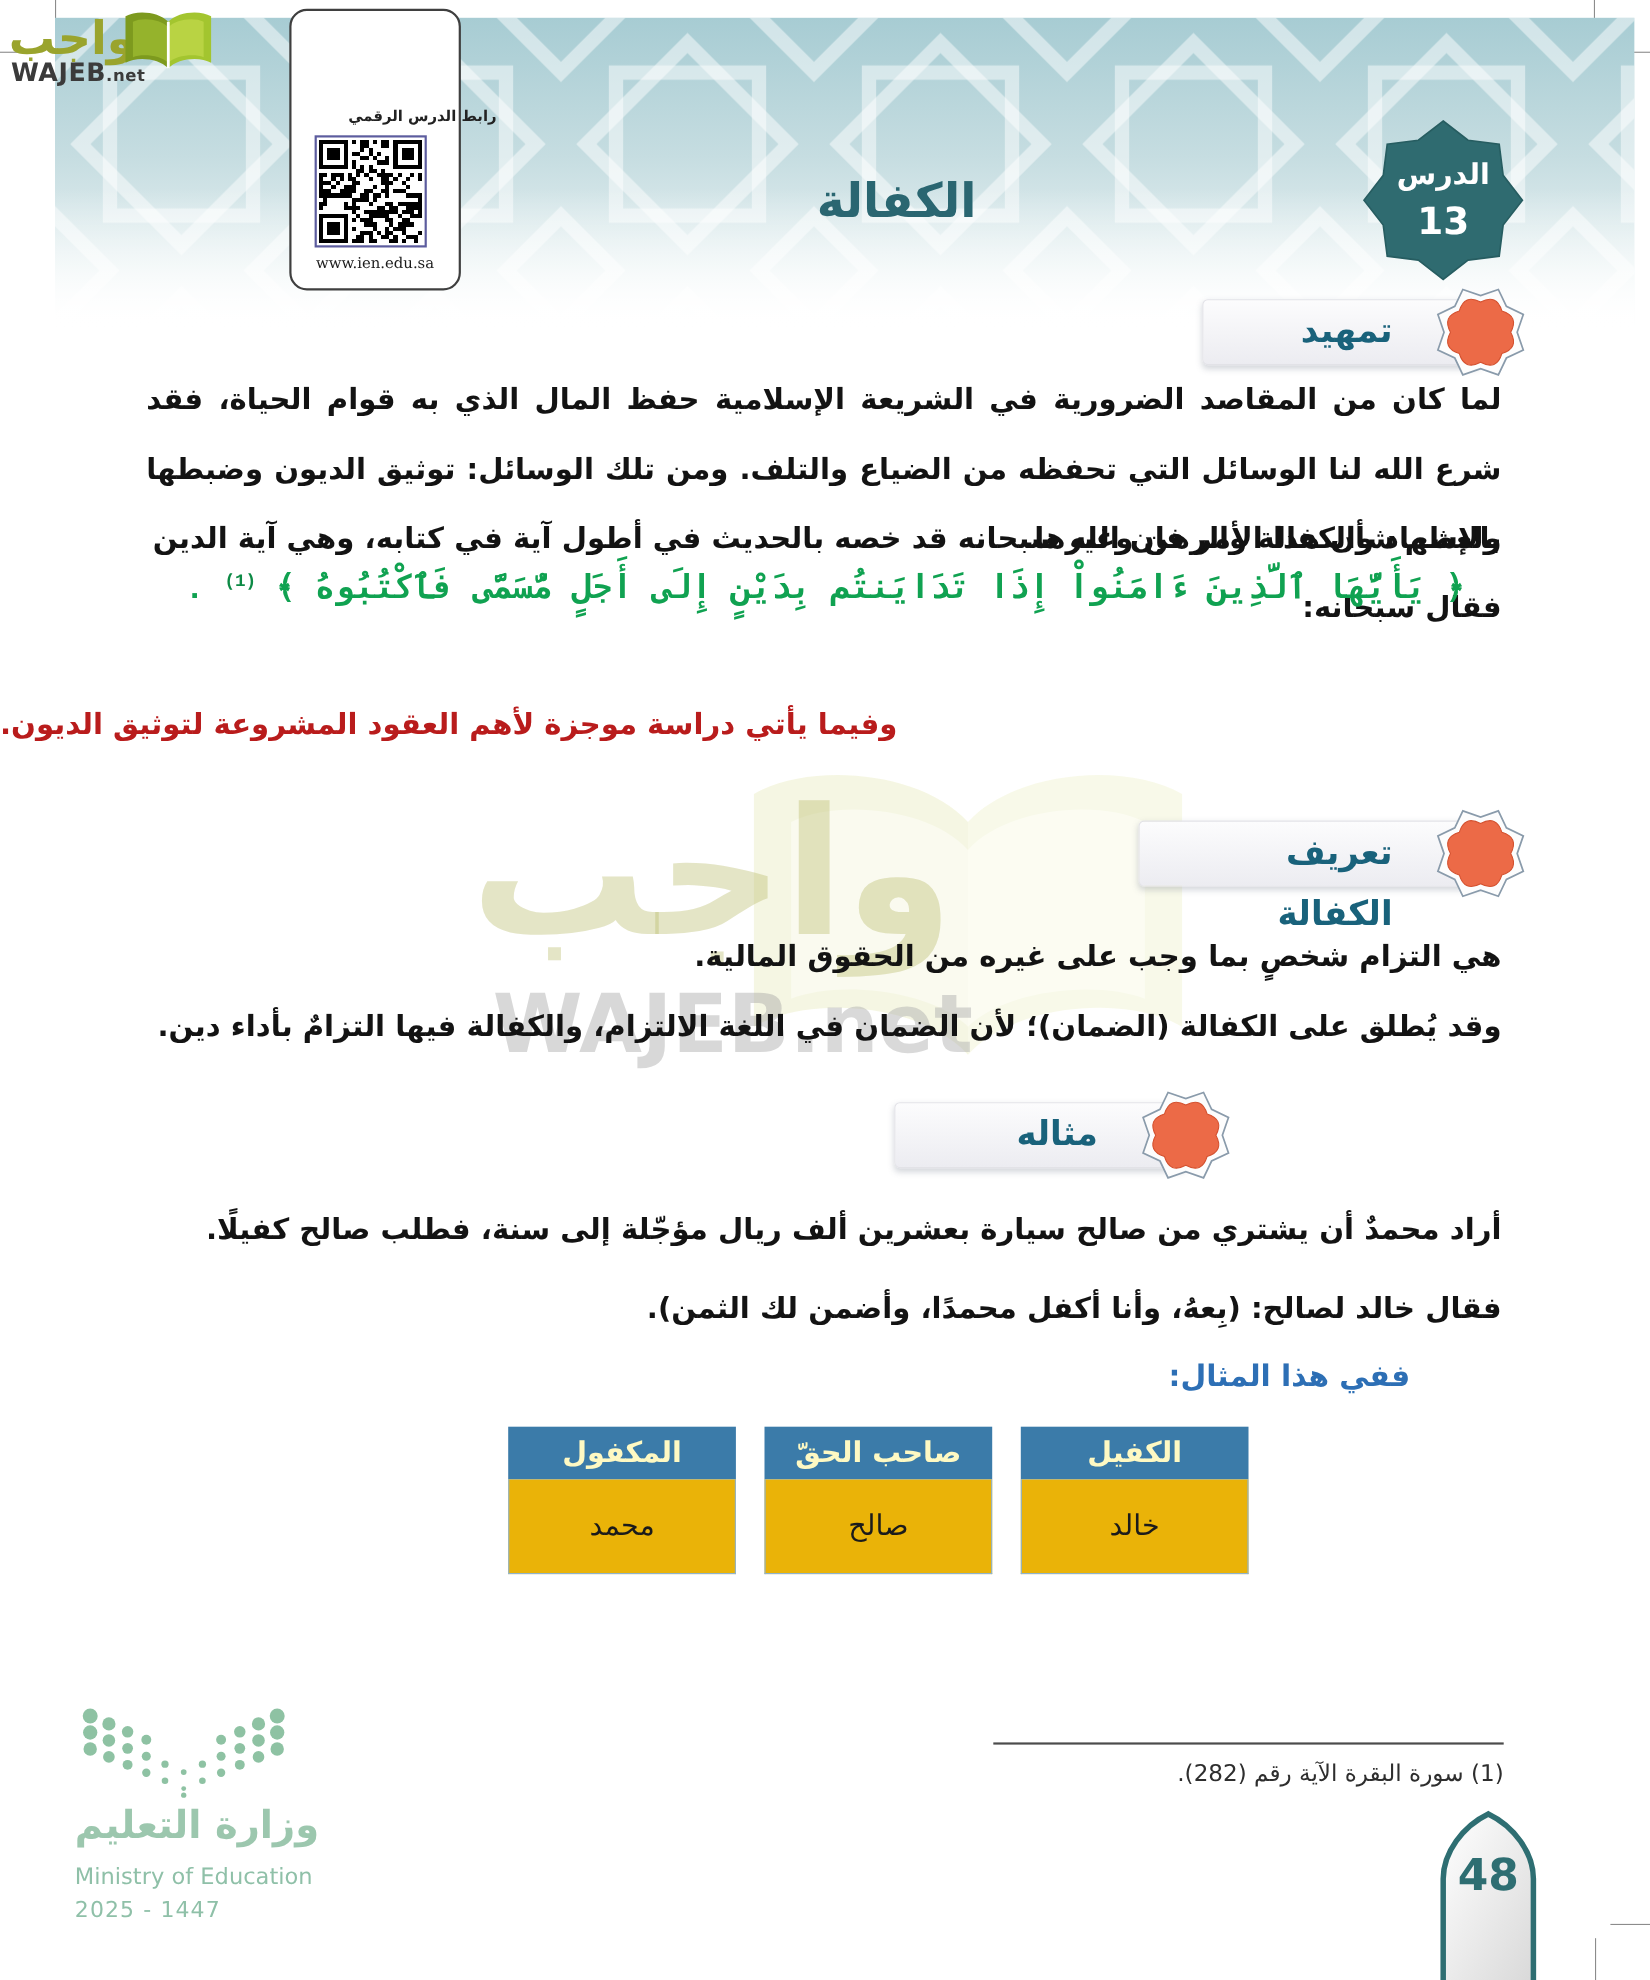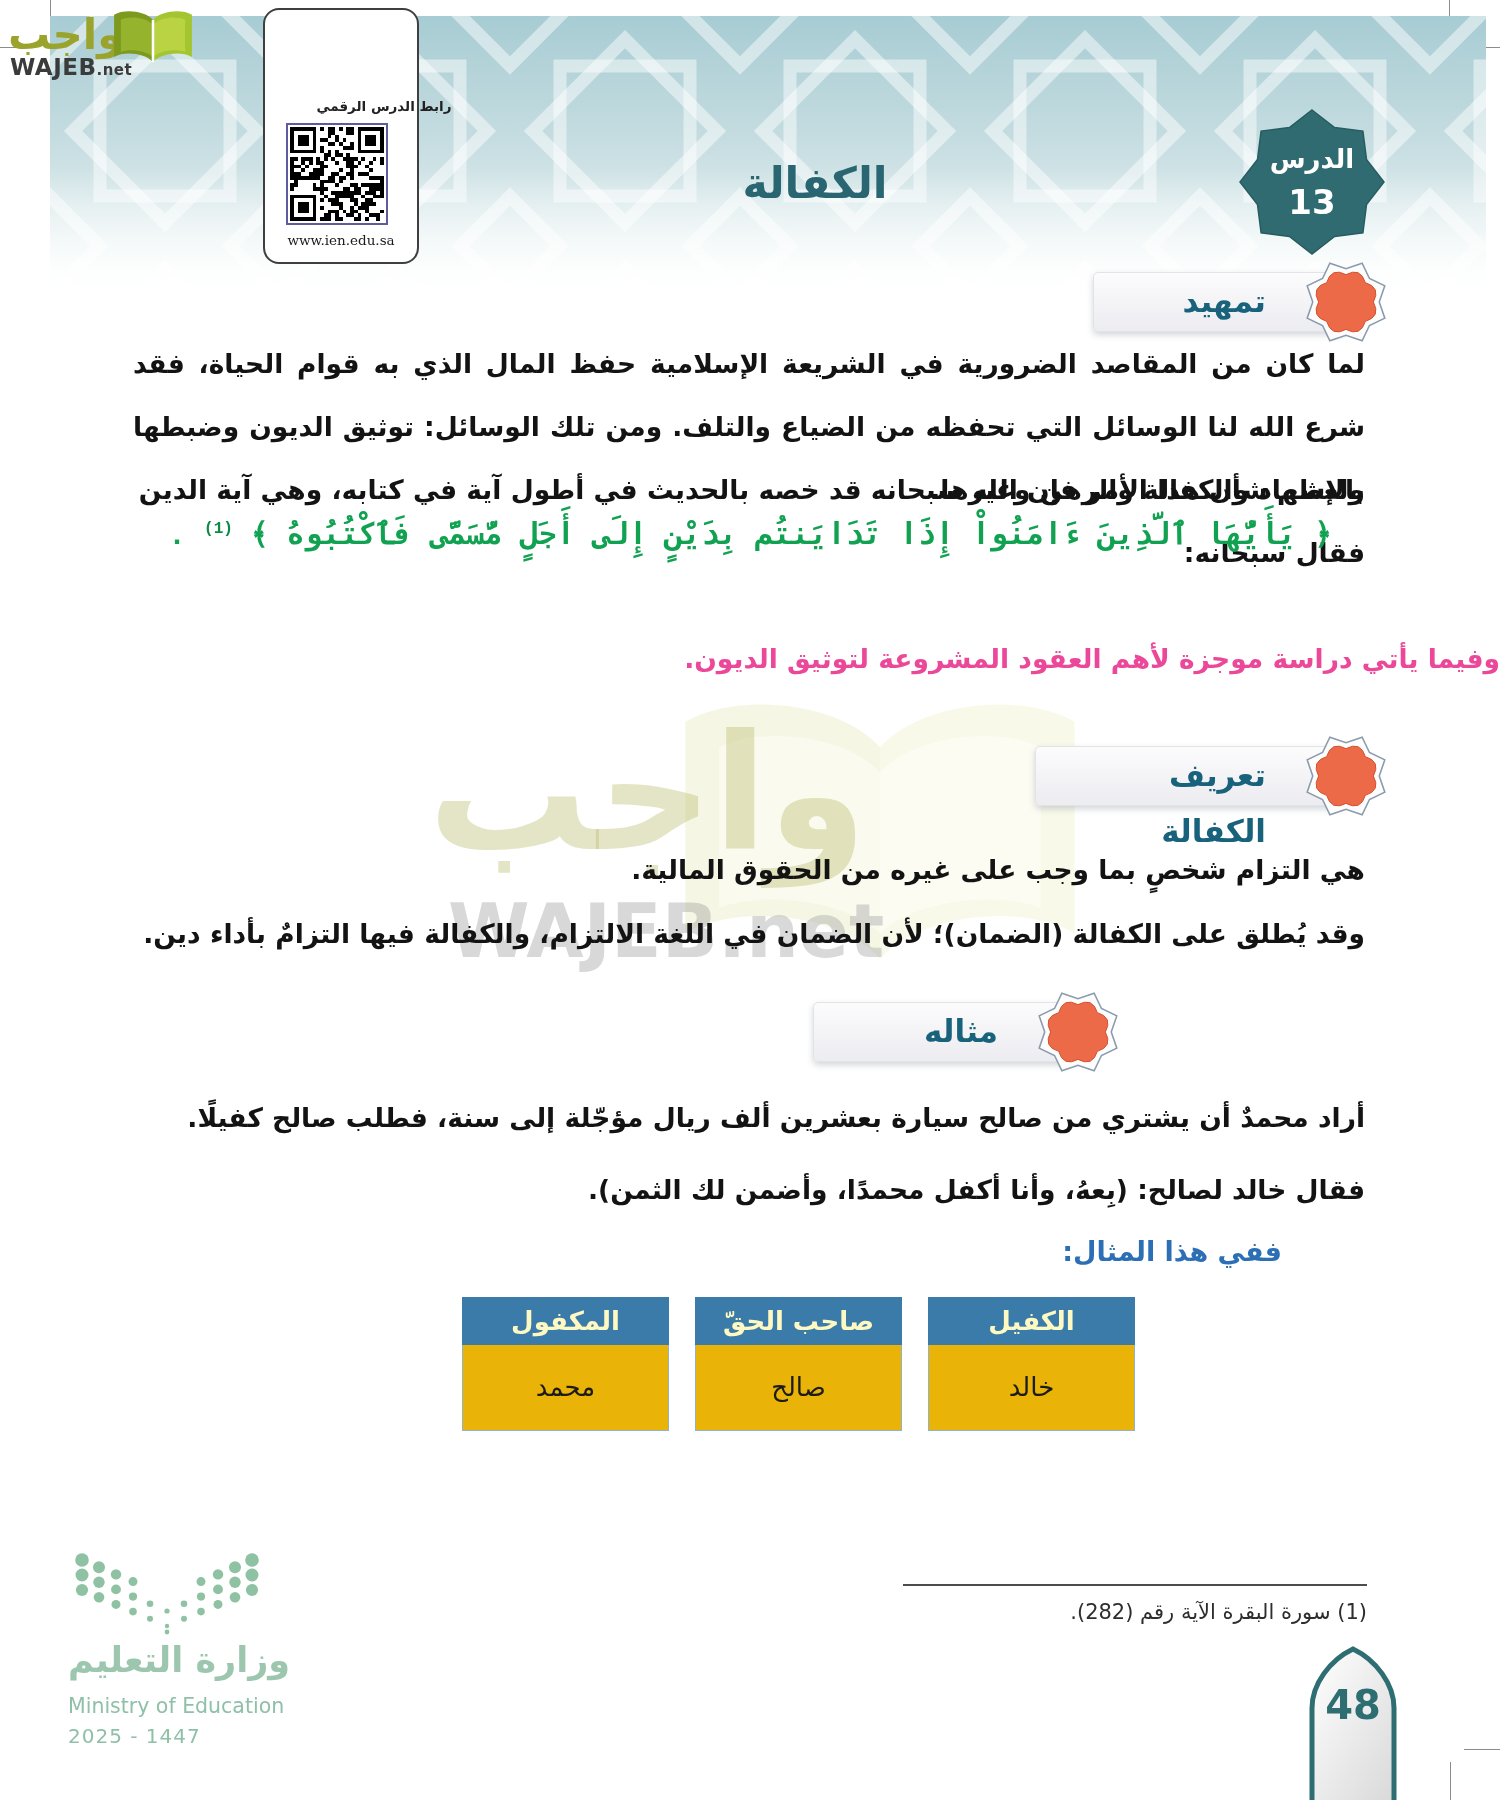--- a/index.html
+++ b/index.html
@@ -43,22 +43,22 @@
   .banner-bar .heading{display:block;direction:rtl;
               padding:0 78px 0 24px;line-height:56px;font-size:31px;font-weight:bold;color:#19627b;}
   .banner svg.rosette{position:absolute;right:110px;top:0;width:88px;height:88px;}
   
   .para{position:absolute;right:135px;width:1232px;direction:rtl;color:#131313;
         font-weight:bold;font-size:26.5px;line-height:63px;text-align:right;z-index:2;}
   .just{text-align:justify;}
   #verse-line{position:absolute;left:0;top:516px;width:100%;text-align:center;direction:rtl;
         color:#10a251;font-size:30px;font-weight:bold;z-index:2;font-family:Liberation Mono, monospace;}
   #verse-line sup{font-size:16px;color:#0d8a45;}
-  #intro-emphasis{position:absolute;left:0;top:643px;width:100%;text-align:right;direction:rtl;
-        color:#ec4899;font-size:26.5px;font-weight:bold;z-index:2;}
+  #intro-emphasis{position:absolute;left:0;top:643px;width:100%;text-align:left;direction:rtl;
+        color:#b91c1c;font-size:26.5px;font-weight:bold;z-index:2;}
   #example-lead{position:absolute;right:218px;top:1236px;direction:rtl;
         color:#2d6fb5;font-size:27px;font-weight:bold;z-index:2;}
   
   #roles-table{position:absolute;right:365px;top:1297px;width:675px;display:flex;
         flex-direction:row;gap:26px;direction:rtl;z-index:2;}
   .role-box{width:207px;}
   .role-header{height:48px;background:#3b7ba9;color:#fef9c3;text-align:center;
         line-height:48px;font-size:26px;font-weight:bold;}
   .role-value{height:86px;background:#eab308;border:1px solid #8fb3cd;border-top:none;
         box-sizing:border-box;text-align:center;line-height:84px;font-size:26px;color:#1b1b1b;}

